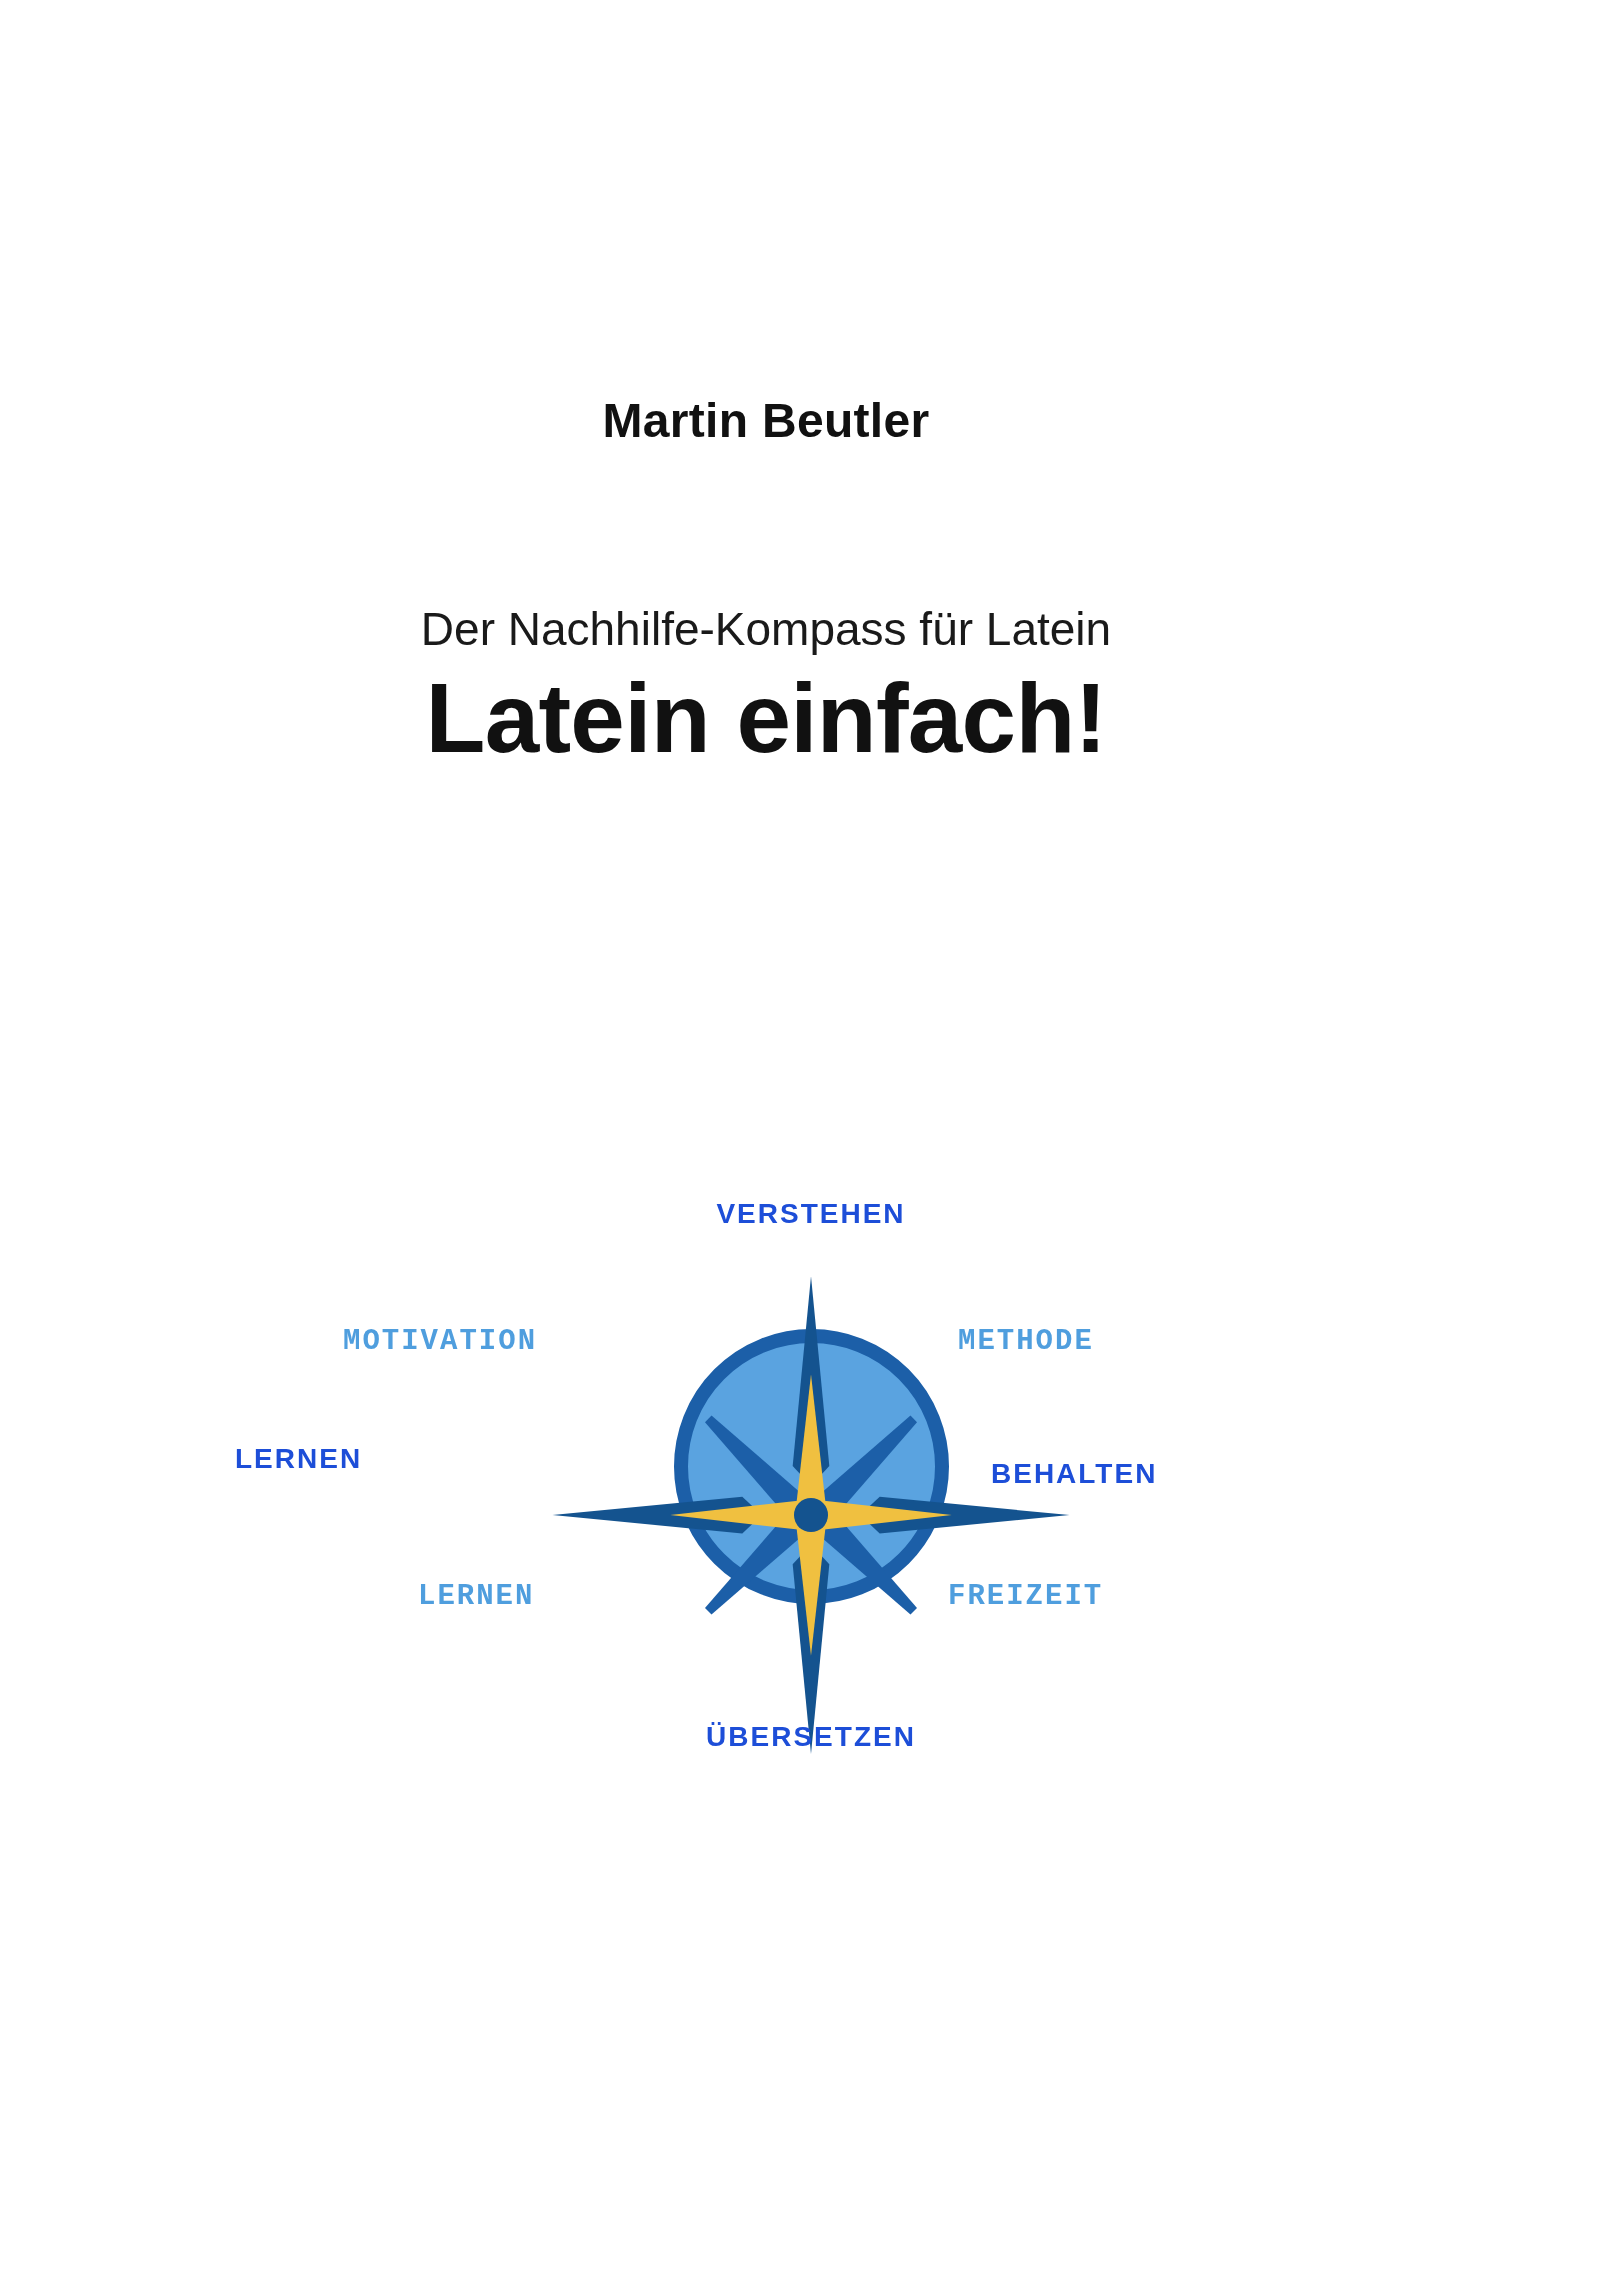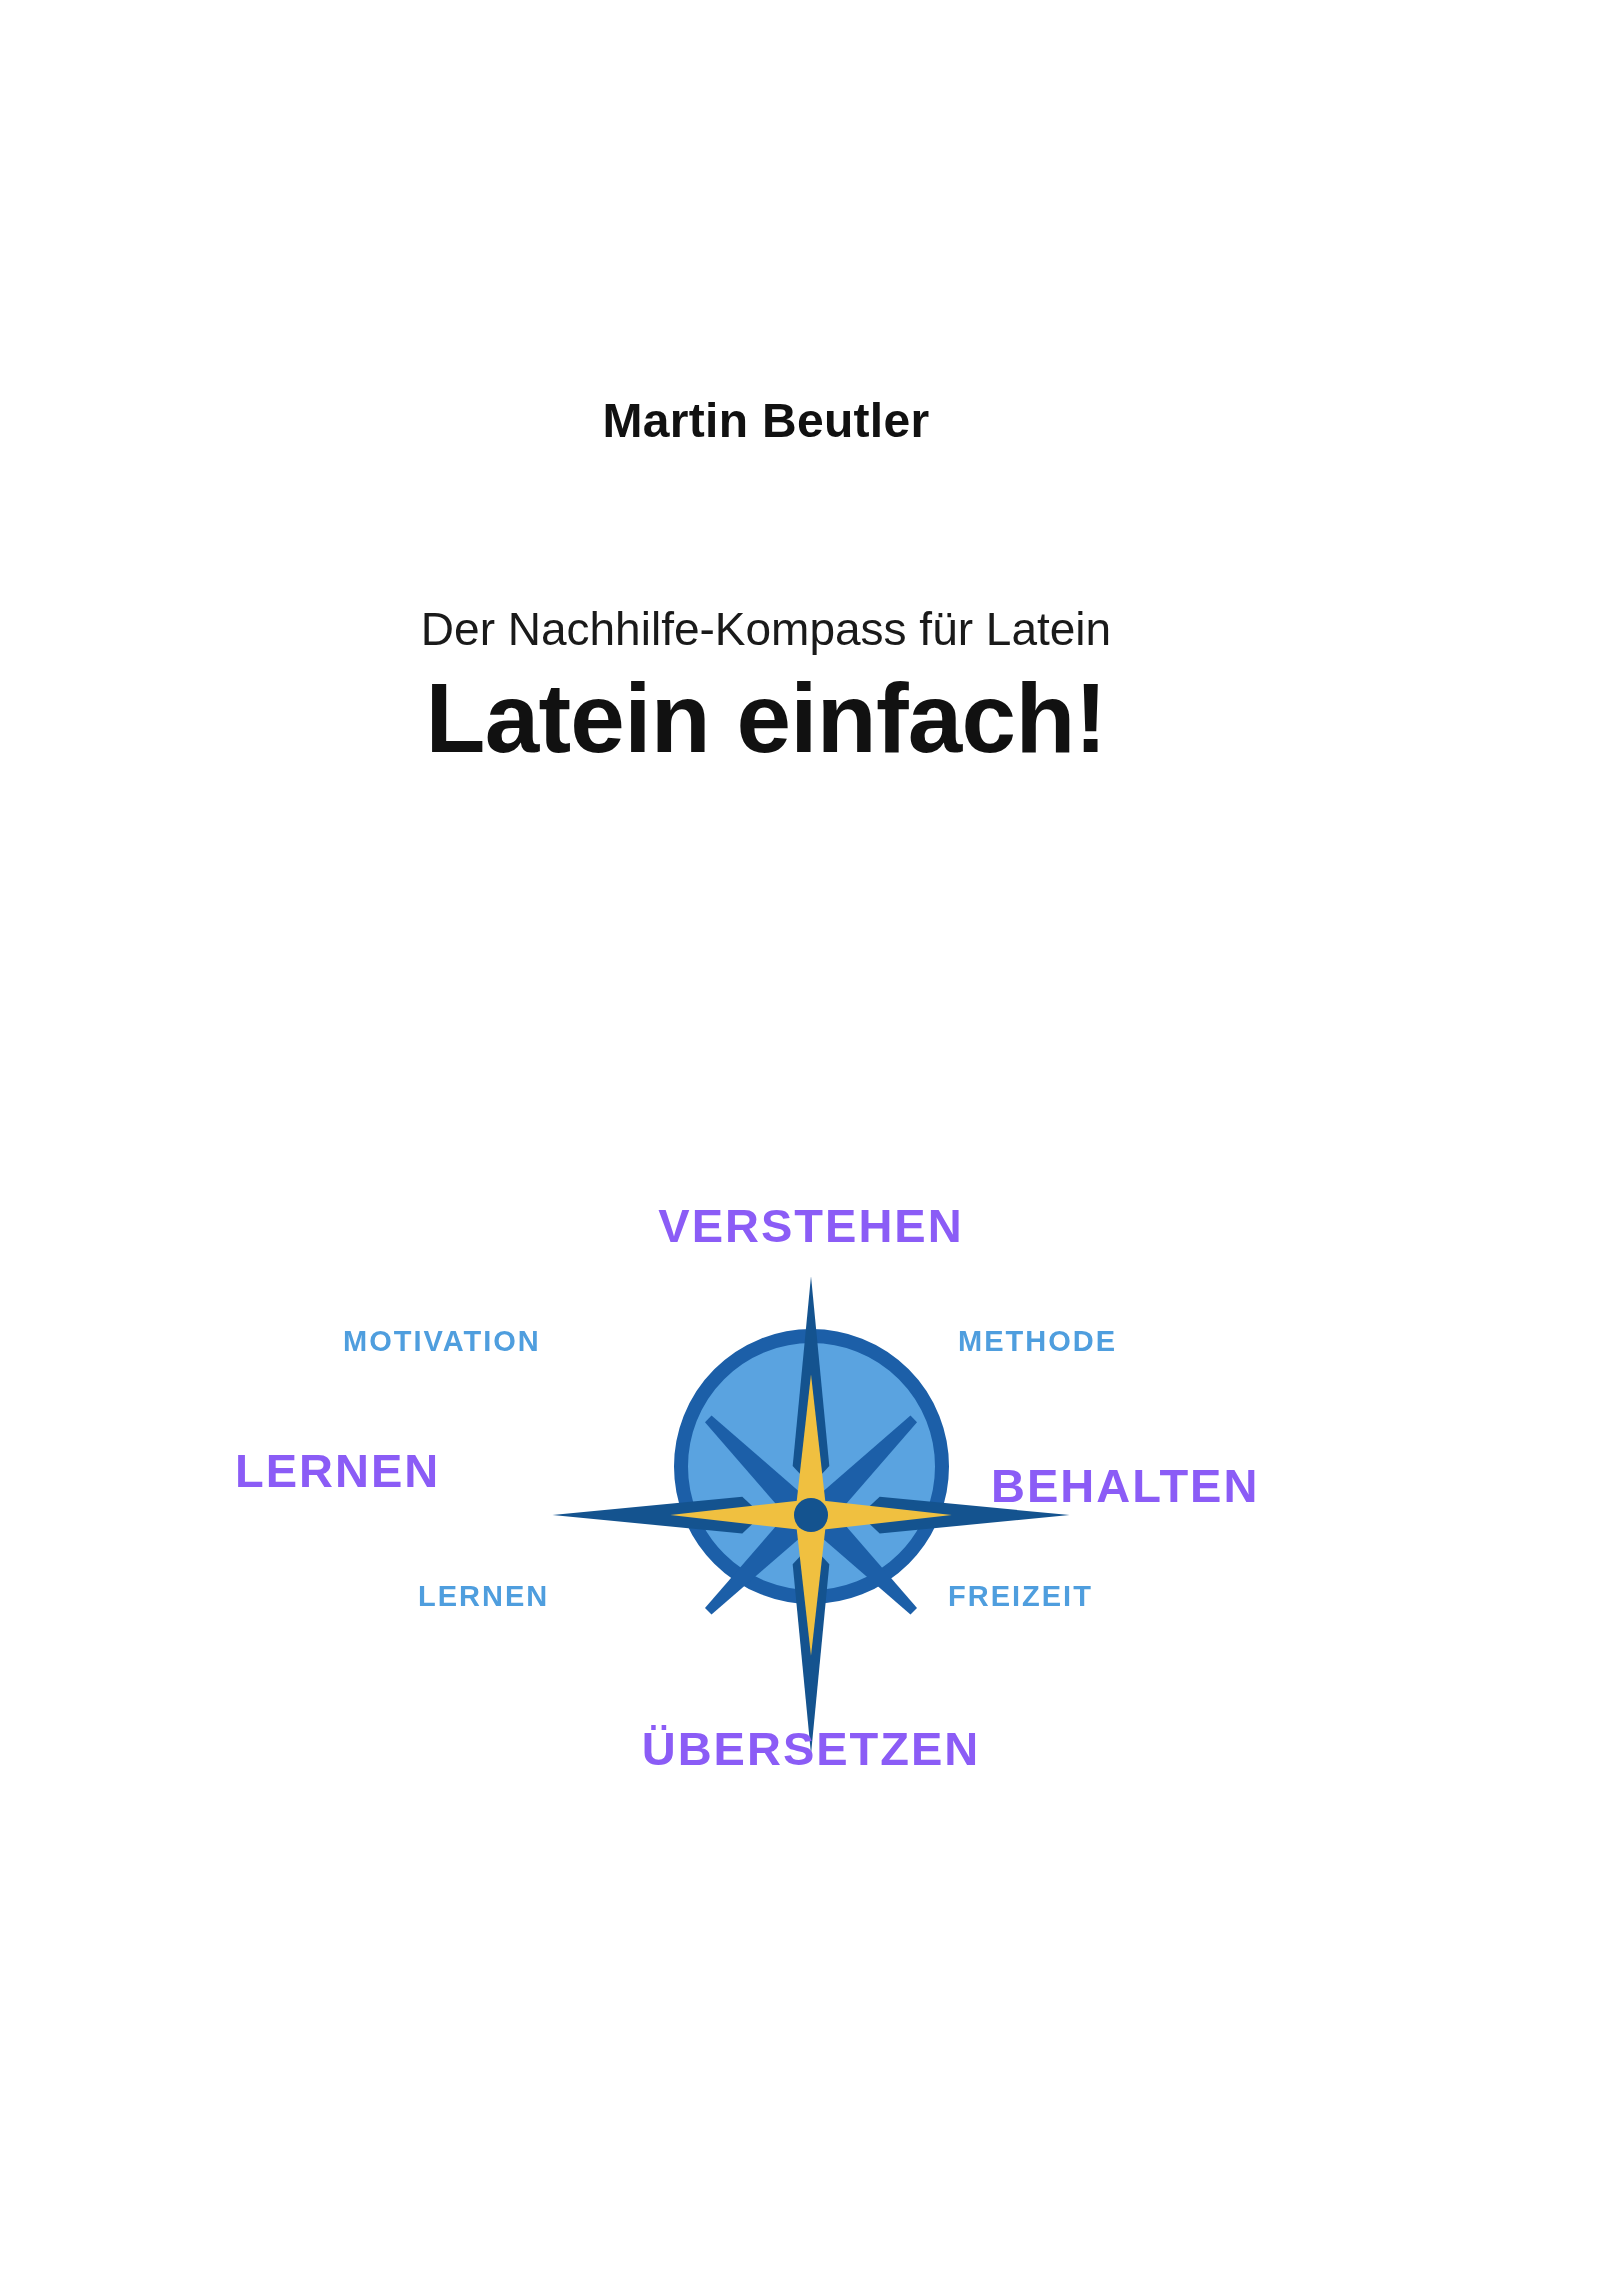--- a/index.html
+++ b/index.html
@@ -90,28 +90,29 @@
   }
 
   .label {
     position: absolute;
     white-space: nowrap;
     font-weight: bold;
     letter-spacing: 2px;
   }
 
   .label-major {
-    font-size: 47px;
-    color: #8b5cf6;
+    font-size: 28px;
+    color: #1d4ed8;
   }
 
   .label-minor {
     font-size: 29px;
     color: #4f9ede;
     letter-spacing: 2px;
+    font-family: Liberation Mono, monospace;
   }
 
   .lbl-verstehen { left: 0; top: 19.6px; width: 1178px; text-align: center; }
   .lbl-uebersetzen { left: 0; top: 543px; width: 1178px; text-align: center; }
   .lbl-lernen { left: 13px; top: 265px; }
   .lbl-behalten { left: 769px; top: 280px; }
 
   .lbl-motivation { left: 121px; top: 147px; }
   .lbl-methode { left: 736px; top: 147px; }
   .lbl-tricks { left: 196px; top: 402px; }

